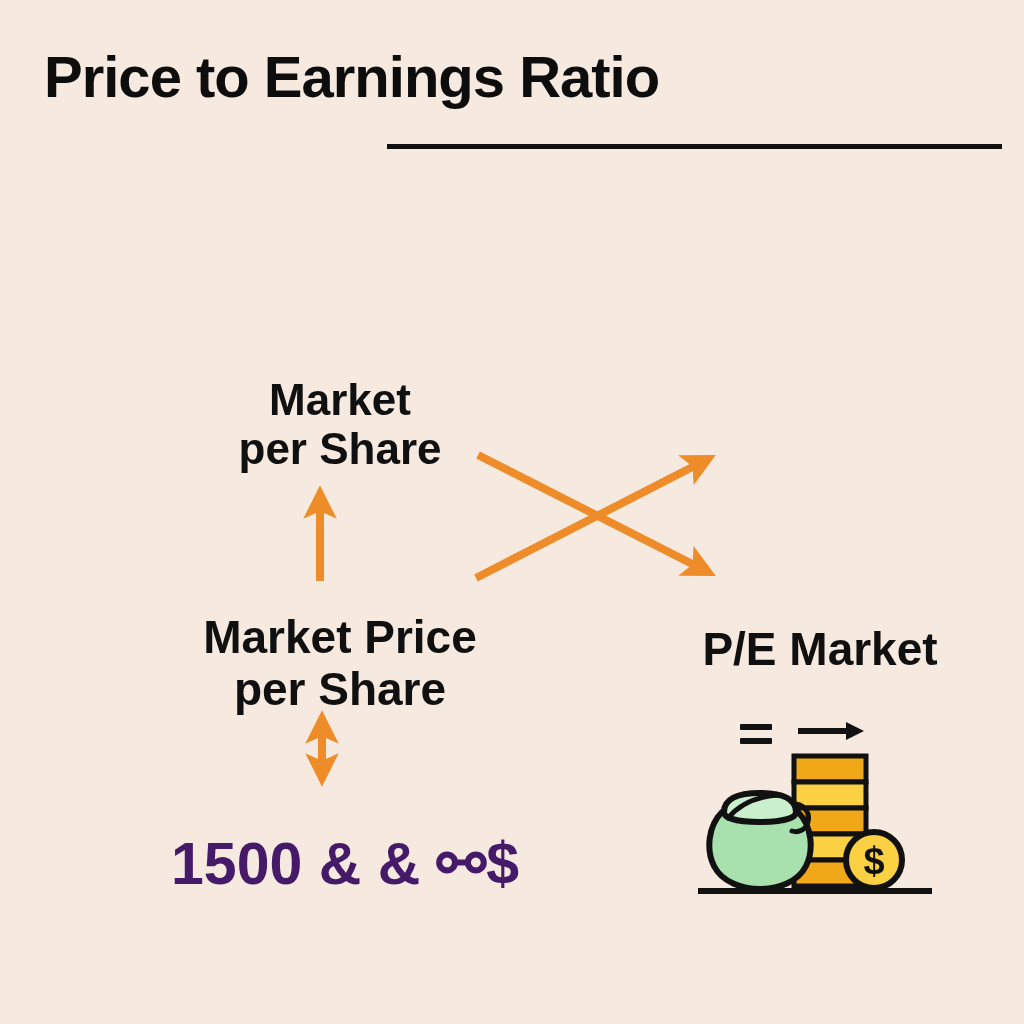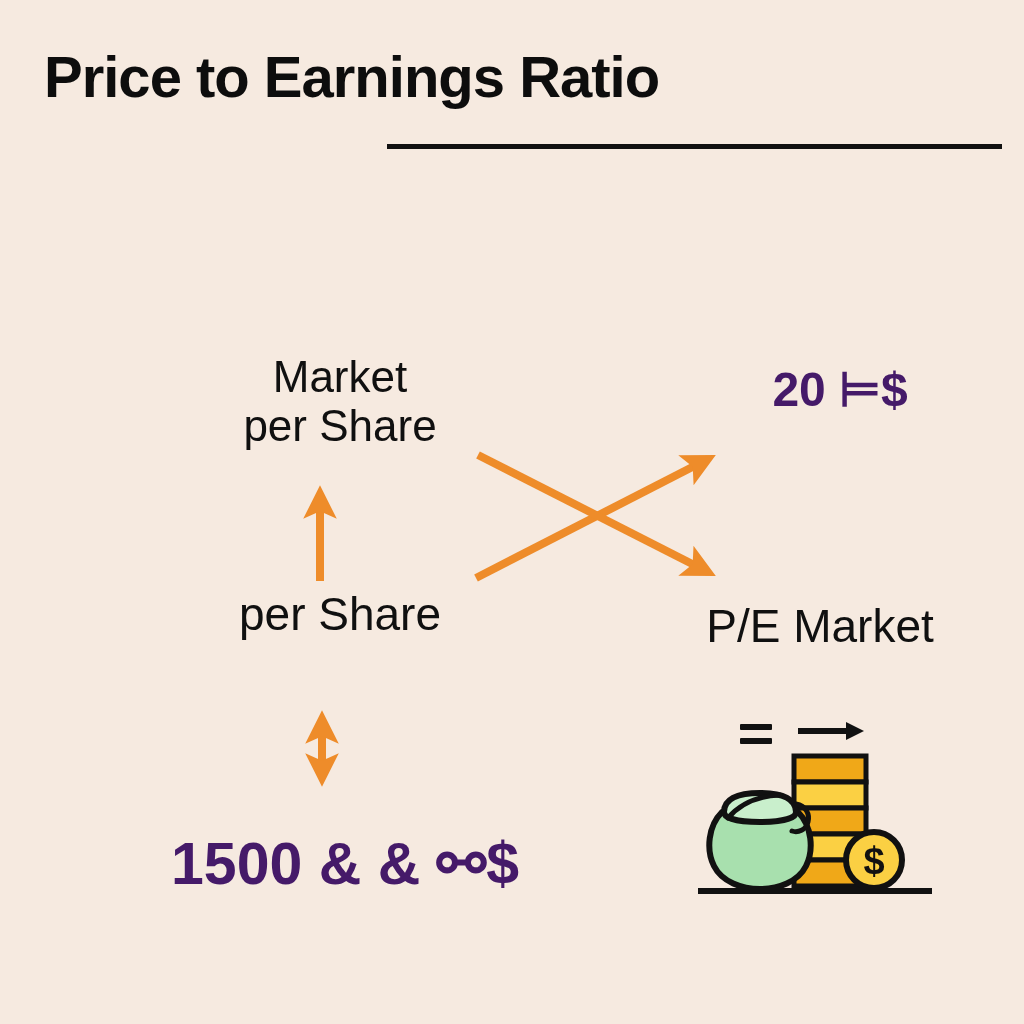--- a/index.html
+++ b/index.html
@@ -43,24 +43,25 @@
     top: 96px;
     width: 615px;
     height: 5px;
     background: #111;
   }
 
   
   .label-text {
     position: absolute;
     color: #101010;
-    font-weight: 400;
+    font-weight: 700;
     line-height: 1.12;
     text-align: center;
     font-family: "Liberation Sans", sans-serif;
+    margin-top: 23px;
   }
   .value-text {
     position: absolute;
     color: #451a69;
     font-weight: 700;
     line-height: 1.1;
     text-align: center;
     white-space: nowrap;
     font-family: "Liberation Sans", sans-serif;
   }
@@ -123,23 +124,23 @@
   <div id="title-block">
     <div id="page-title">Price to Earnings Ratio</div>
     <div id="title-underline"></div>
   </div>
 
   <div class="label-text" id="market-per-share">
     <div>Market</div>
     <div>per Share</div>
   </div>
 
-  <div class="value-text" id="value-20">20 ⊨$</div>
 
   <div class="label-text" id="market-price-per-share">
+    <div>Market Price</div>
     <div>per Share</div>
   </div>
 
   <div class="label-text" id="pe-ratio-label">P/E Market</div>
 
   <div class="value-text" id="value-1500">1500 &amp; &amp; ⚯$</div>
 
   <svg id="vector-layer" viewBox="0 0 1024 1024">
     <defs>
       <marker id="head-orange" markerWidth="4.2" markerHeight="4.2" refX="3.1" refY="2.1" orient="auto">

